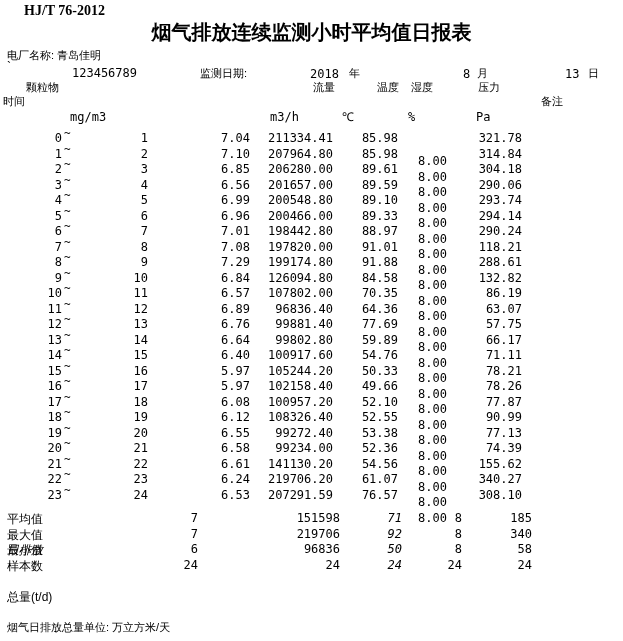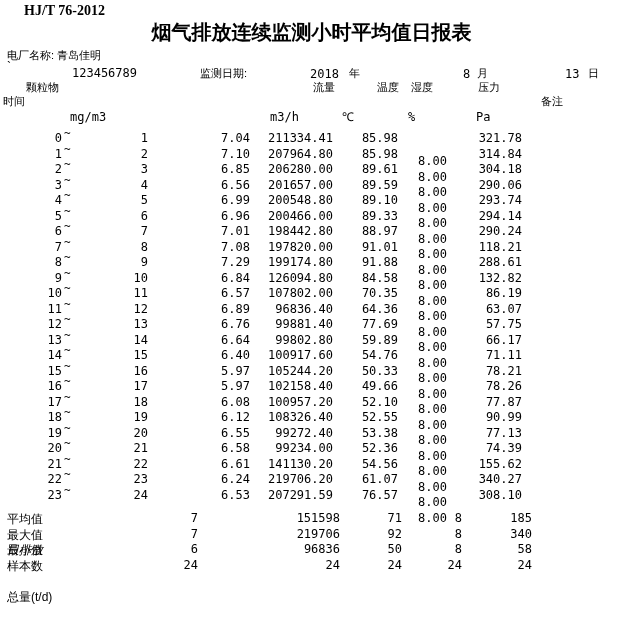--- a/index.html
+++ b/index.html
@@ -22,21 +22,21 @@
   .c-h2    { left:100px; width:48px; }
   .c-pm    { left:170px; width:80px; }
   .c-flow  { left:243px; width:90px; }
   .c-temp  { left:348px; width:50px; }
   .c-hum   { left:397px; width:50px;margin-top:23px; }
   .c-press { left:452px; width:70px; }
   
   .s-label { left:7px; font-size:12px; font-family:"Liberation Sans", sans-serif; }
   .s-pm    { left:118px; width:80px; }
   .s-flow  { left:250px; width:90px; }
-  .s-temp  { left:352px; width:50px; }
+  .s-temp  { left:352px; width:50px;font-style:italic; }
   .s-hum   { left:412px; width:50px; }
   .s-press { left:462px; width:70px; }
 </style>
 </head>
 <body>
 
 <div class="page">
 
   <div class="abs standard" style="left:24px; top:3px;">HJ/T 76-2012</div>
 
@@ -361,13 +361,14 @@
       <div class="row" style="top: 589px;">
         <span class="s-label ">总量(t/d)</span>
         <span class="s-pm cell"></span>
         <span class="s-flow cell"></span>
         <span class="s-temp cell"></span>
         <span class="s-hum cell"></span>
         <span class="s-press cell"></span>
       </div>
     </div>
 
+  <div class="abs cjk" style="left:7px; top:620px;">烟气日排放总量单位: 万立方米/天</div>
 </div>
 
 </body></html>

